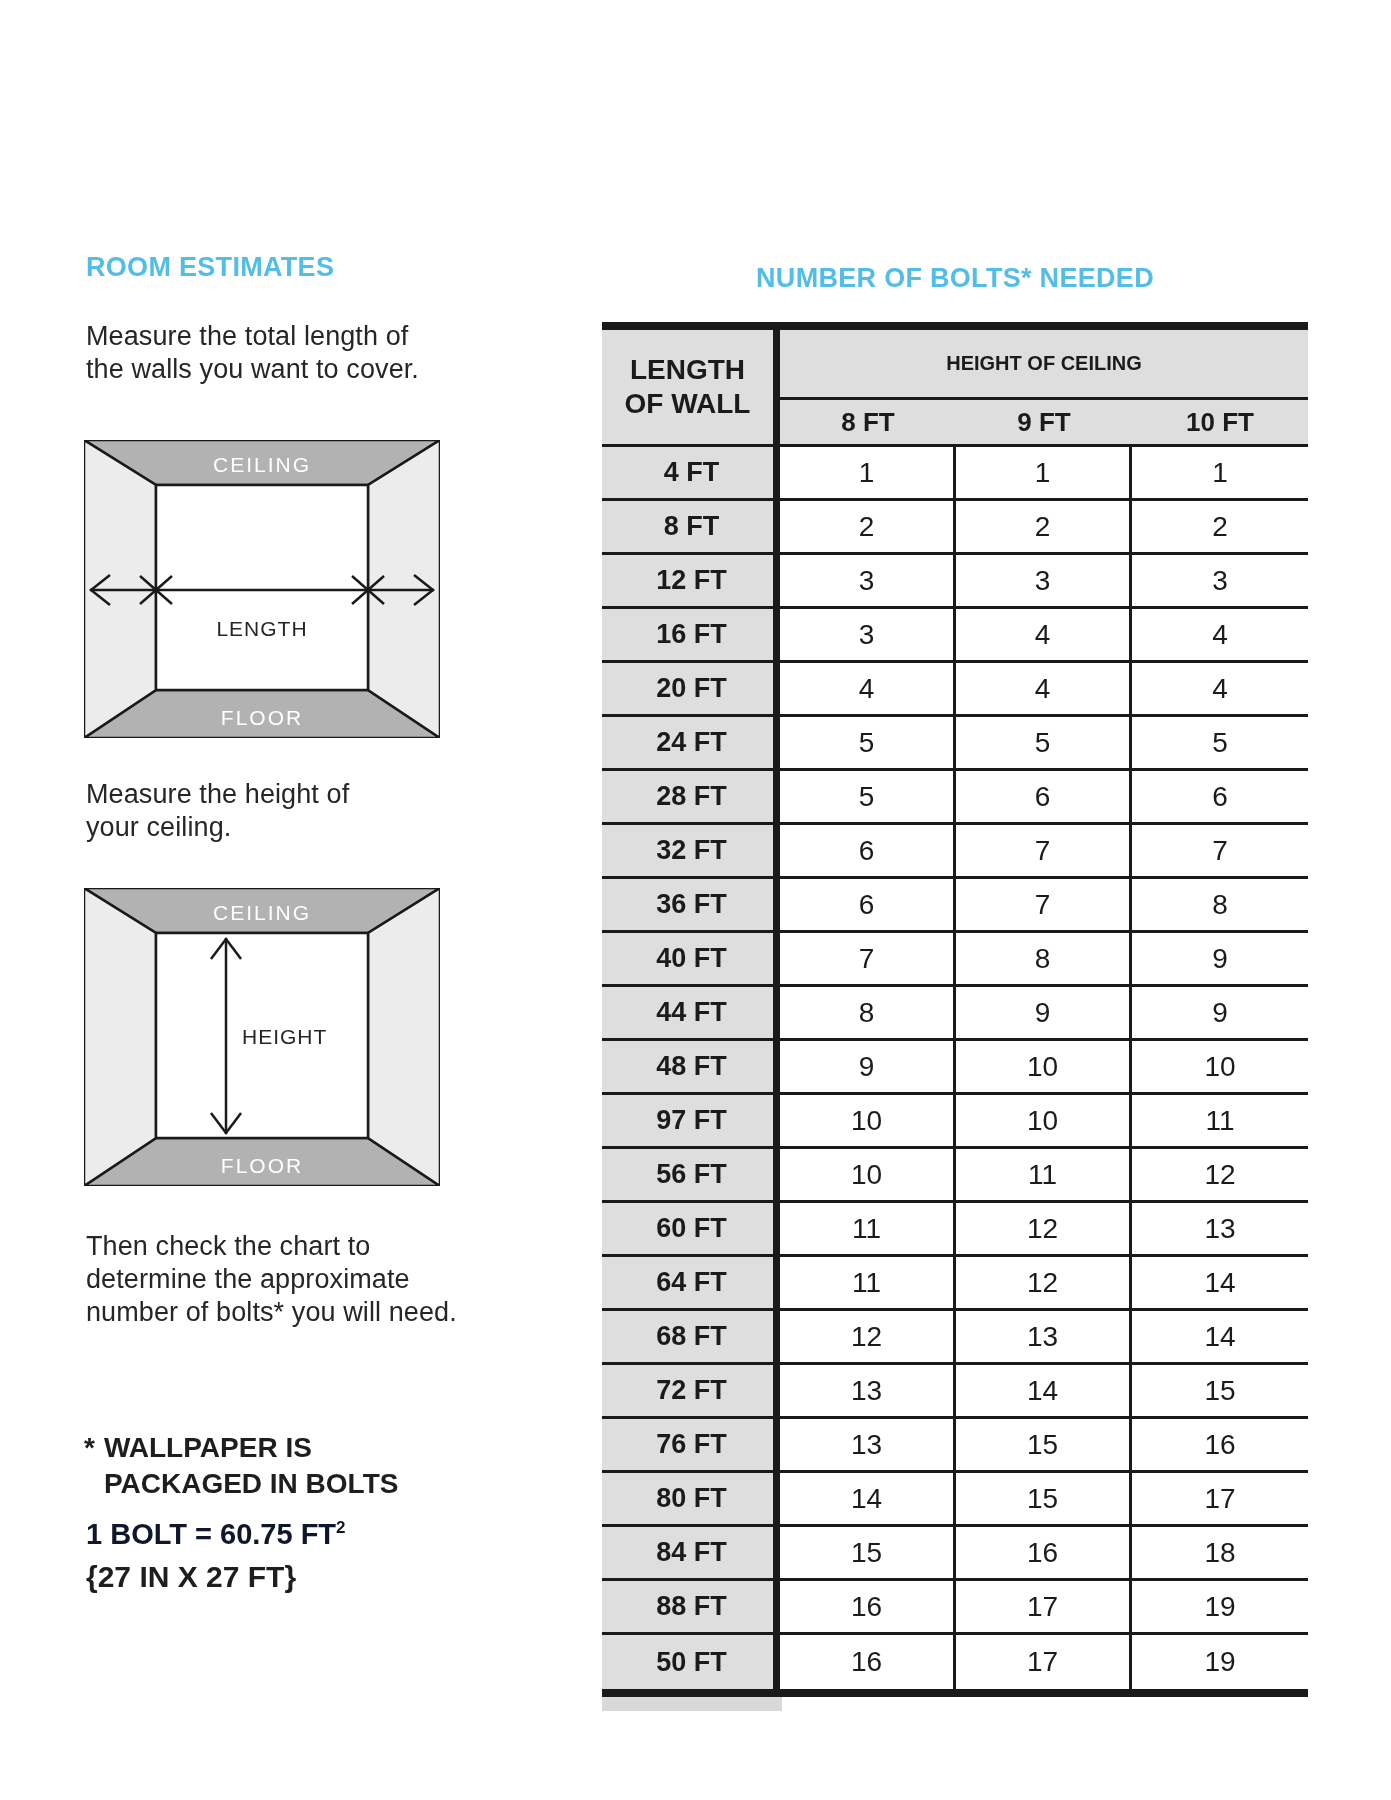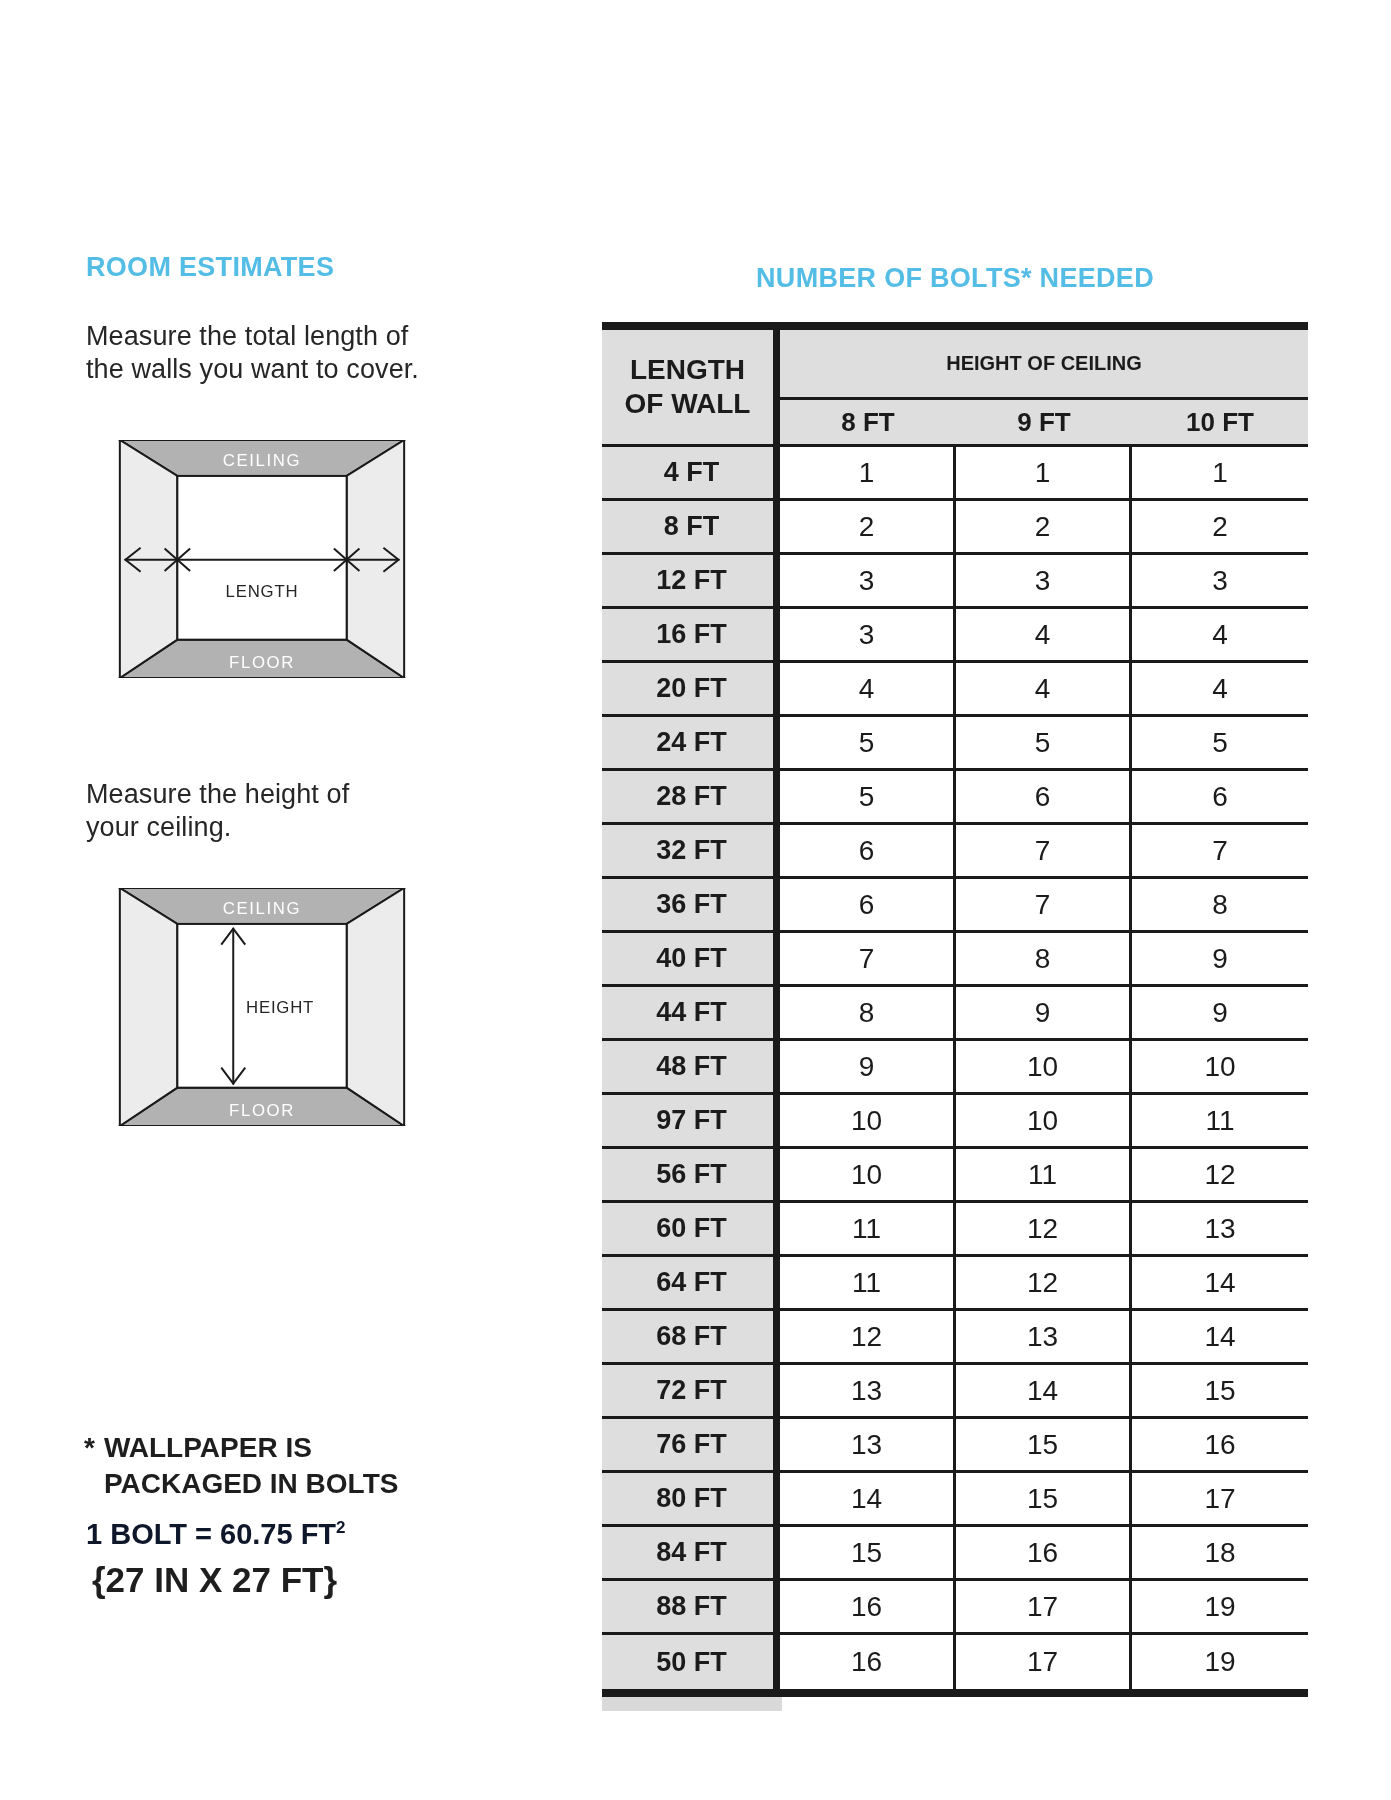--- a/index.html
+++ b/index.html
@@ -20,41 +20,41 @@
   .sec-h.bolts { left:602px; top:263px; width:706px; text-align:center; }
 
   .para {
     position:absolute; margin:0; font-size:27px; line-height:33px;
     color:#262626; white-space:pre-line; letter-spacing:0.1px;
   }
   .para.p1 { left:86px; top:320px; }
   .para.p2 { left:86px; top:778px; }
   .para.p3 { left:86px; top:1230px; }
 
-  .diagram { position:absolute; left:84px; width:356px; height:238px; }
+  .diagram { position:absolute; left:84px; width:356px; height:298px; }
   .diagram.d1 { top:440px; }
   .diagram.d2 { top:888px; }
   .diagram svg { display:block; width:100%; height:100%; }
 
   svg .surface { fill:var(--surfacegray,#B2B2B2); stroke:var(--line,#1A1A1A); stroke-width:2.5; }
   svg .wall    { fill:var(--wallgray,#ECECEC);   stroke:var(--line,#1A1A1A); stroke-width:2.5; }
   svg .backwall{ fill:#ffffff;                    stroke:var(--line,#1A1A1A); stroke-width:2.5; }
   svg .dim     { stroke:var(--line,#1A1A1A); stroke-width:2.5; fill:none; }
   svg .surf-label { fill:#ffffff; font-size:21px; letter-spacing:2px; }
   svg .dim-label  { fill:#262626; font-size:21px; letter-spacing:1px; }
 
   .footnote {
     position:absolute; left:84px; top:1430px; display:flex; gap:9px;
     font-size:28px; font-weight:bold; line-height:36px; color:#1e1e1e;
   }
   .fn-text { white-space:pre-line; }
 
   .bolt-eq  { position:absolute; left:86px; top:1518px; font-size:29px; font-weight:bold; color:#0f172a; }
   .bolt-eq sup { font-size:17px; line-height:0; vertical-align:super; }
-  .bolt-dims{ position:absolute; left:86px; top:1560px; font-size:35px; font-weight:bold; color:#1e1e1e;margin-left:6px; }
+  .bolt-dims{ position:absolute; left:86px; top:1560px; font-size:30px; font-weight:bold; color:#1e1e1e; }
 
   .btable {
     position:absolute; left:602px; top:322px; width:706px;
     display:grid; grid-template-columns:178px 176px 176px 176px;
     grid-template-rows:70px 47px; grid-auto-rows:54px;
     border-top:8px solid var(--line,#1A1A1A);
     border-bottom:8px solid var(--line,#1A1A1A);
     box-sizing:border-box;
   }
   .btable > div {
@@ -132,20 +132,23 @@
       <text class="surf-label" x="178" y="285" text-anchor="middle">FLOOR</text>
       <g>
         <line class="dim" x1="142" y1="50" x2="142" y2="246"></line>
         <polyline class="dim" points="127,71 142,51 157,71"></polyline>
         <polyline class="dim" points="127,225 142,245 157,225"></polyline>
       </g>
       <text class="dim-label" x="158" y="156" text-anchor="start">HEIGHT</text>
     </svg>
   </figure>
 
+  <p class="para p3">Then check the chart to
+determine the approximate
+number of bolts* you will need.</p>
 
   <div class="footnote">
     <span class="fn-star">*</span>
     <span class="fn-text">WALLPAPER IS
 PACKAGED IN BOLTS</span>
   </div>
 
   <div class="bolt-eq">
     <span>1 BOLT = 60.75 FT</span><sup>2</sup>
   </div>

